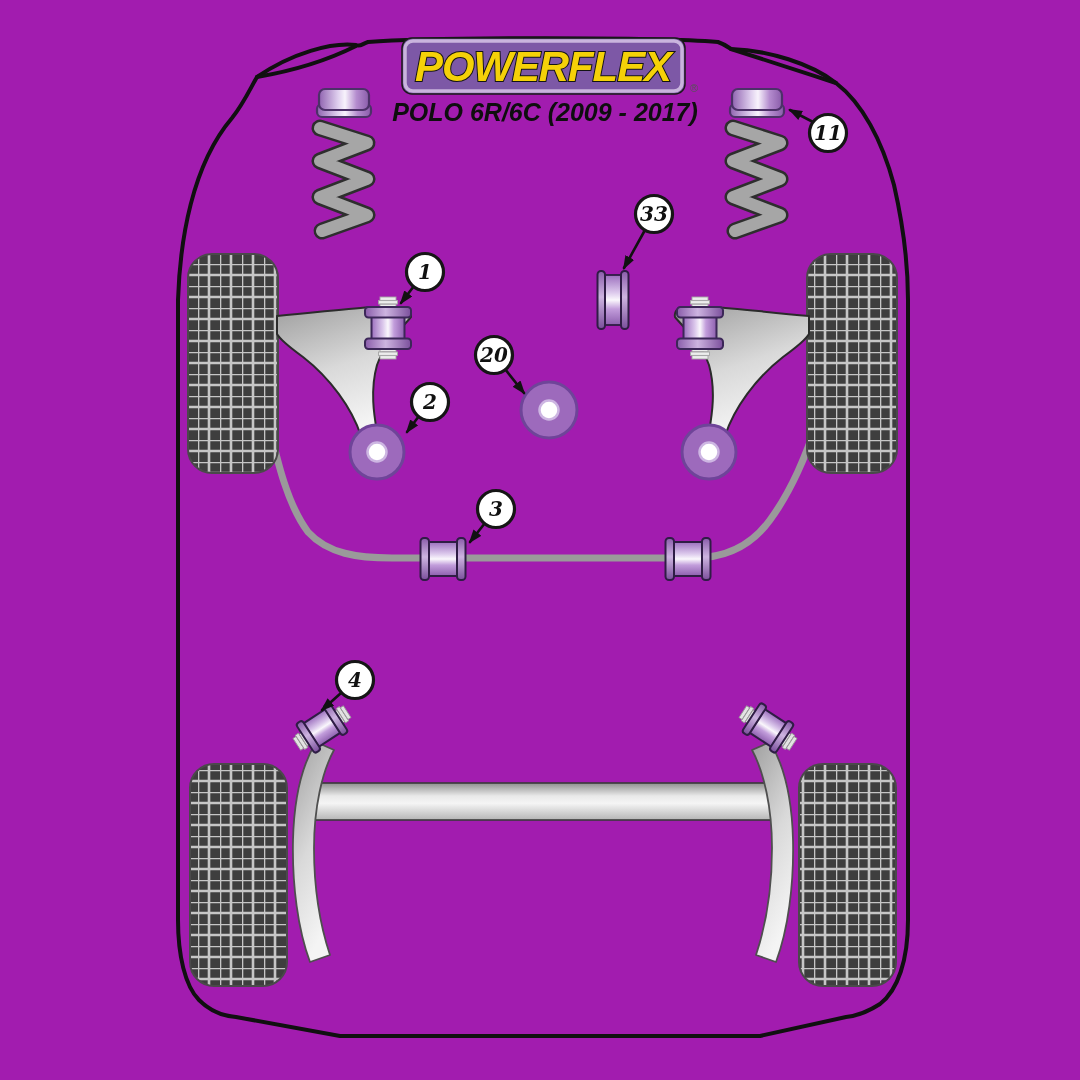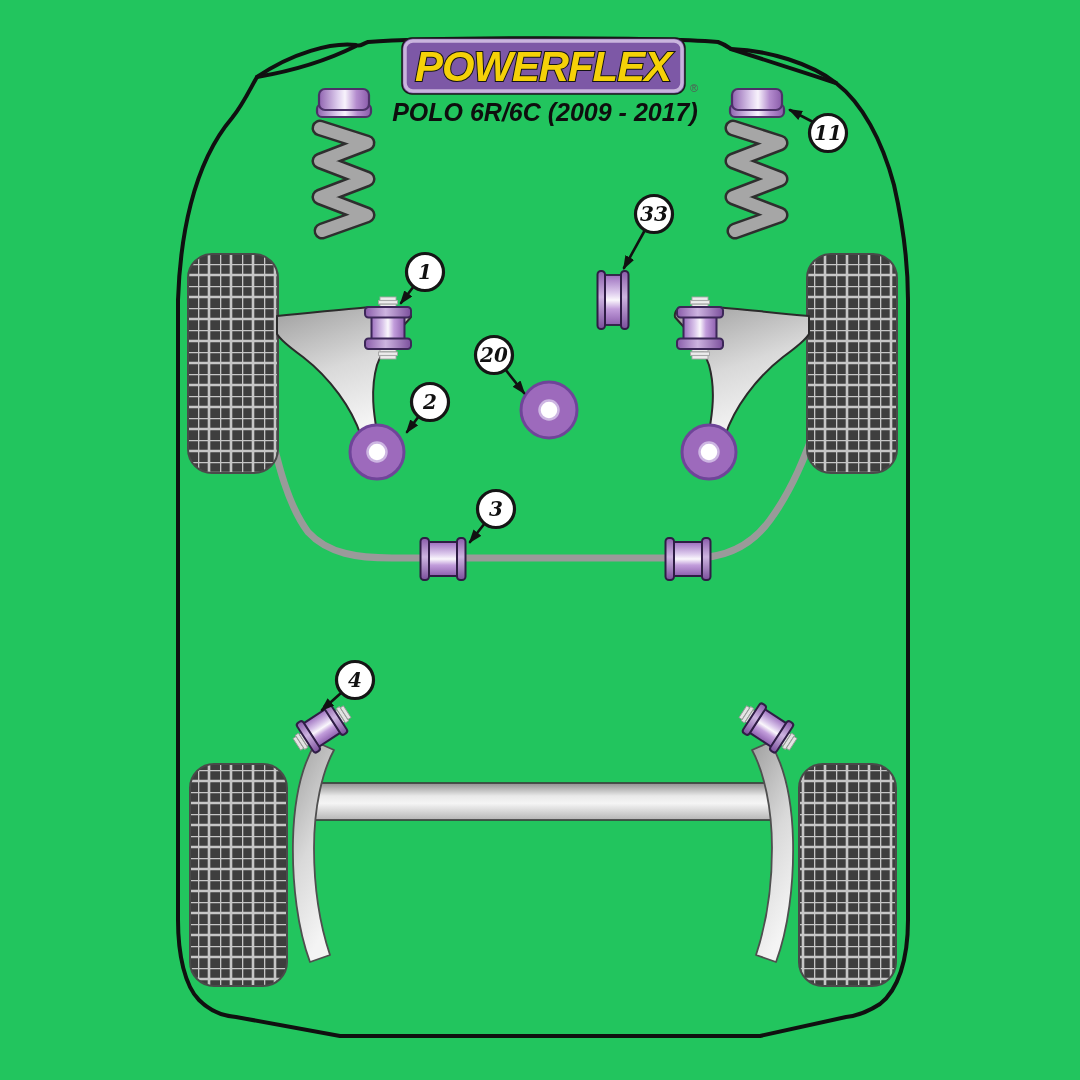--- a/index.html
+++ b/index.html
@@ -1,16 +1,16 @@
 <!DOCTYPE html>
 <html><head>
 <meta charset="utf-8">
 <style>
   html,body{margin:0;padding:0;background:#ffffff;}
-  .stage{width:1080px;height:1080px;position:relative;background:#22c55e;overflow:hidden;
+  .stage{width:1080px;height:1080px;position:relative;background:#a21caf;overflow:hidden;
          font-family:"Liberation Sans", sans-serif;}
   svg{display:block;}
   text{user-select:none;}
   .brand-text{font-family:"Liberation Sans", sans-serif;font-weight:bold;font-style:italic;
               letter-spacing:-1px;}
   .model-text{font-family:"Liberation Sans", sans-serif;font-weight:bold;font-style:italic;}
   .callout-num{font-family:"DejaVu Serif", serif;font-weight:bold;font-style:italic;}
 </style>
 </head>
 <body>

